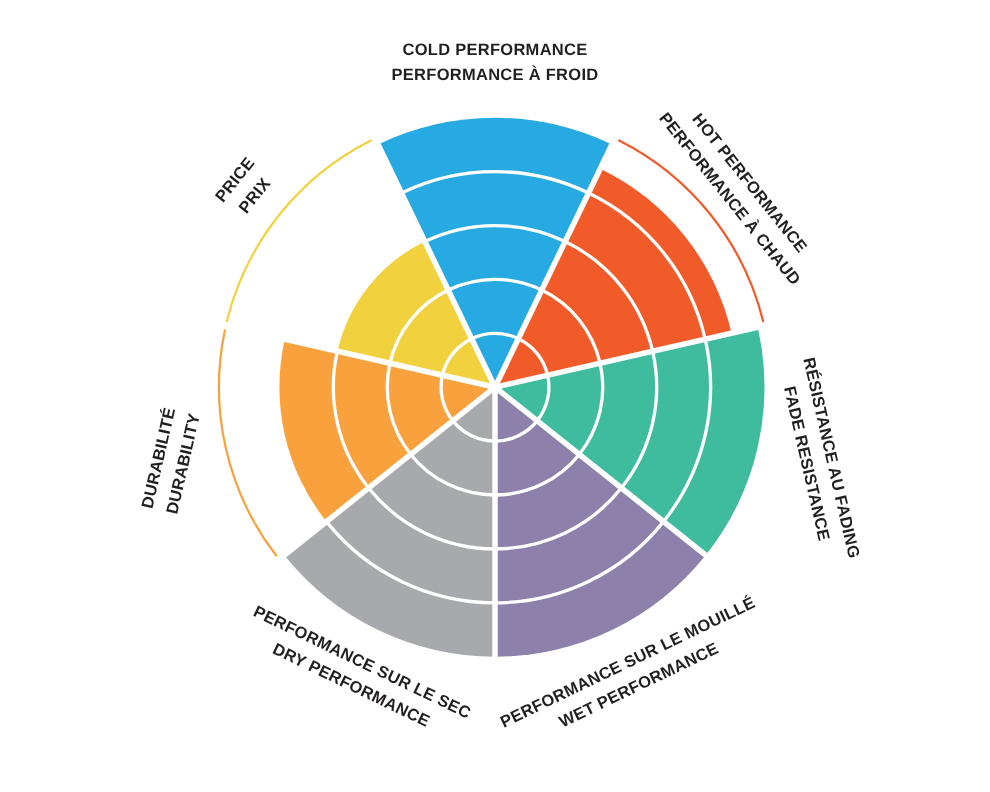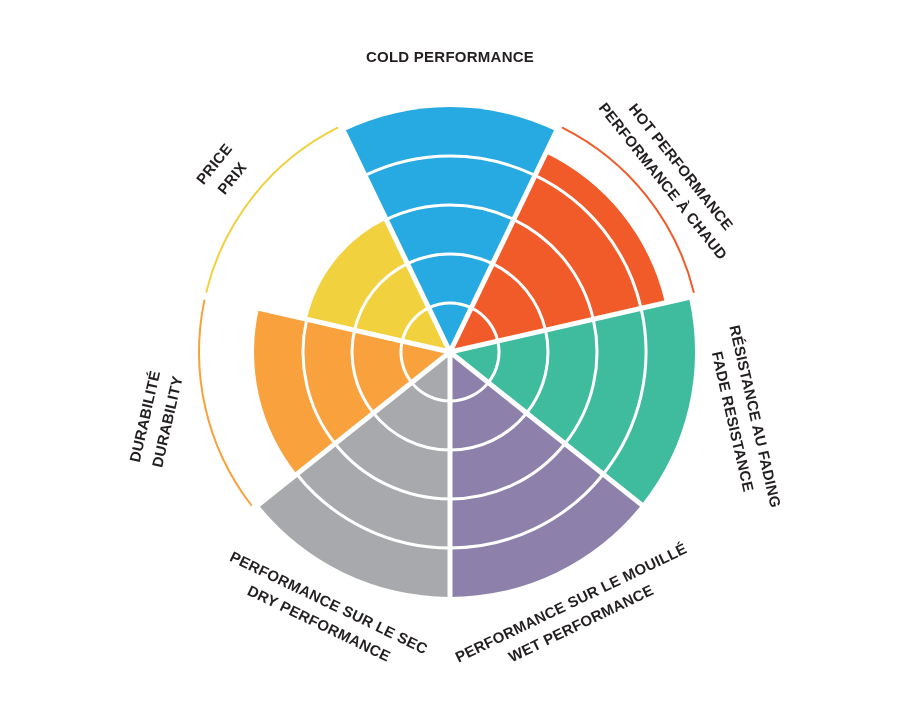--- a/index.html
+++ b/index.html
@@ -89,20 +89,21 @@
       <path d="M 335.1 443.7 A 147.0 147.0 0 0 1 306.7 319.3" fill="none" stroke="#FFFFFF" stroke-width="3"></path>
       <path d="M 402.2 341.1 A 49.0 49.0 0 0 1 428.7 307.9" fill="none" stroke="#FFFFFF" stroke-width="3"></path>
       <path d="M 354.5 330.2 A 98.0 98.0 0 0 1 407.5 263.7" fill="none" stroke="#FFFFFF" stroke-width="3"></path>
       <path d="M 562.8 127.8 A 251.0 251.0 0 0 1 693.7 291.9" fill="none" stroke="#F15A29" stroke-width="2" stroke-linecap="round"></path>
       <path d="M 251.1 505.0 A 251.0 251.0 0 0 1 204.4 300.4" fill="none" stroke="#F9A13C" stroke-width="2" stroke-linecap="round"></path>
       <path d="M 206.3 291.9 A 251.0 251.0 0 0 1 337.2 127.8" fill="none" stroke="#F2D13E" stroke-width="2" stroke-linecap="round"></path>
     </svg>
 
   <div class="lbl lbl-cold">
     <span>COLD PERFORMANCE</span>
+    <span>PERFORMANCE À FROID</span>
   </div>
 
   <div class="lbl lbl-hot">
     <span>HOT PERFORMANCE</span>
     <span>PERFORMANCE À CHAUD</span>
   </div>
 
   <div class="lbl lbl-fade">
     <span>RÉSISTANCE AU FADING</span>
     <span>FADE RESISTANCE</span>

